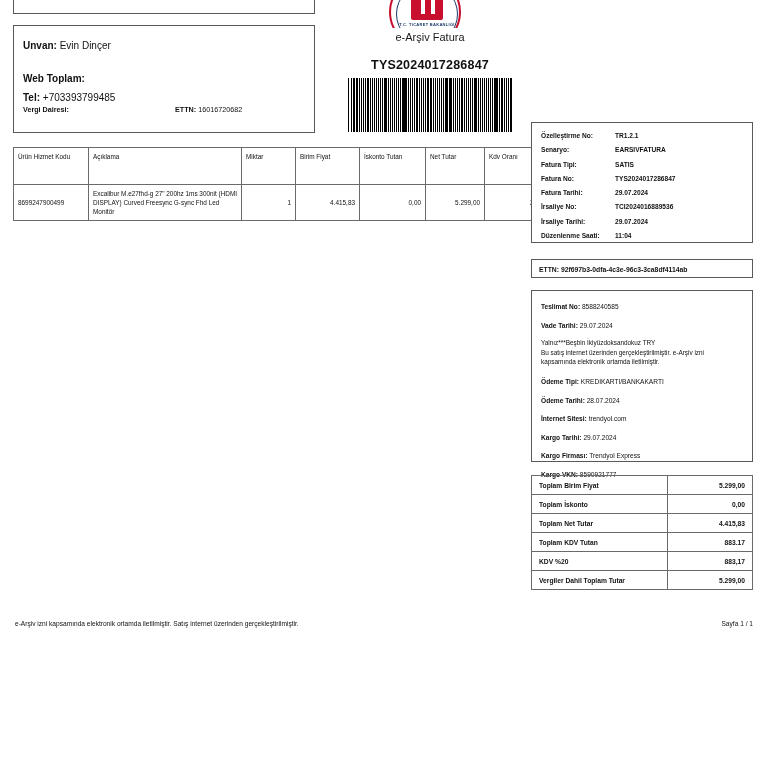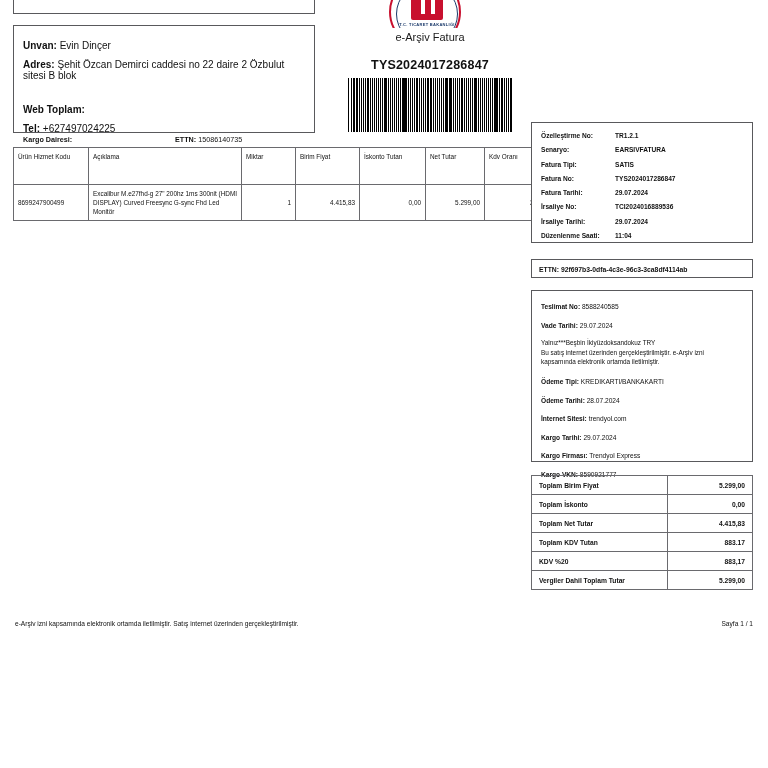--- a/index.html
+++ b/index.html
@@ -279,41 +279,37 @@
   <div class="box" id="seller-box">
     
     
   </div>
 
   <div class="box" id="buyer-box">
     <div class="buyer-line">
       <span class="lbl">Unvan:</span>
       <span>Evin Dinçer</span>
     </div>
-    <div class="buyer-line">
-      <span class="lbl">Adres:</span>
-      <span>Şehit Özcan Demirci caddesi no 22 daire 2 Özbulut sitesi B blok</span>
-    </div>
     <div class="buyer-gap"></div>
     <div class="buyer-line">
       <span class="lbl">Web Toplam:</span>
       <span></span>
     </div>
     <div class="buyer-line">
       <span class="lbl">Tel:</span>
-      <span>+627497024225</span>
+      <span>+703393799485</span>
     </div>
     <div class="tckn-row">
       <span class="left">
-        <span class="lbl">Kargo Dairesi:</span>
+        <span class="lbl">Vergi Dairesi:</span>
         <span></span>
       </span>
       <span>
         <span class="lbl">ETTN:</span>
-        <span>15086140735</span>
+        <span>16016720682</span>
       </span>
     </div>
   </div>
 
   <div id="logo-wrap">
     <div class="logo-circle">
       <div class="logo-inner-ring"></div>
       <div class="logo-shape"></div>
       <div class="logo-slit s1"></div>
       <div class="logo-slit s2"></div>

